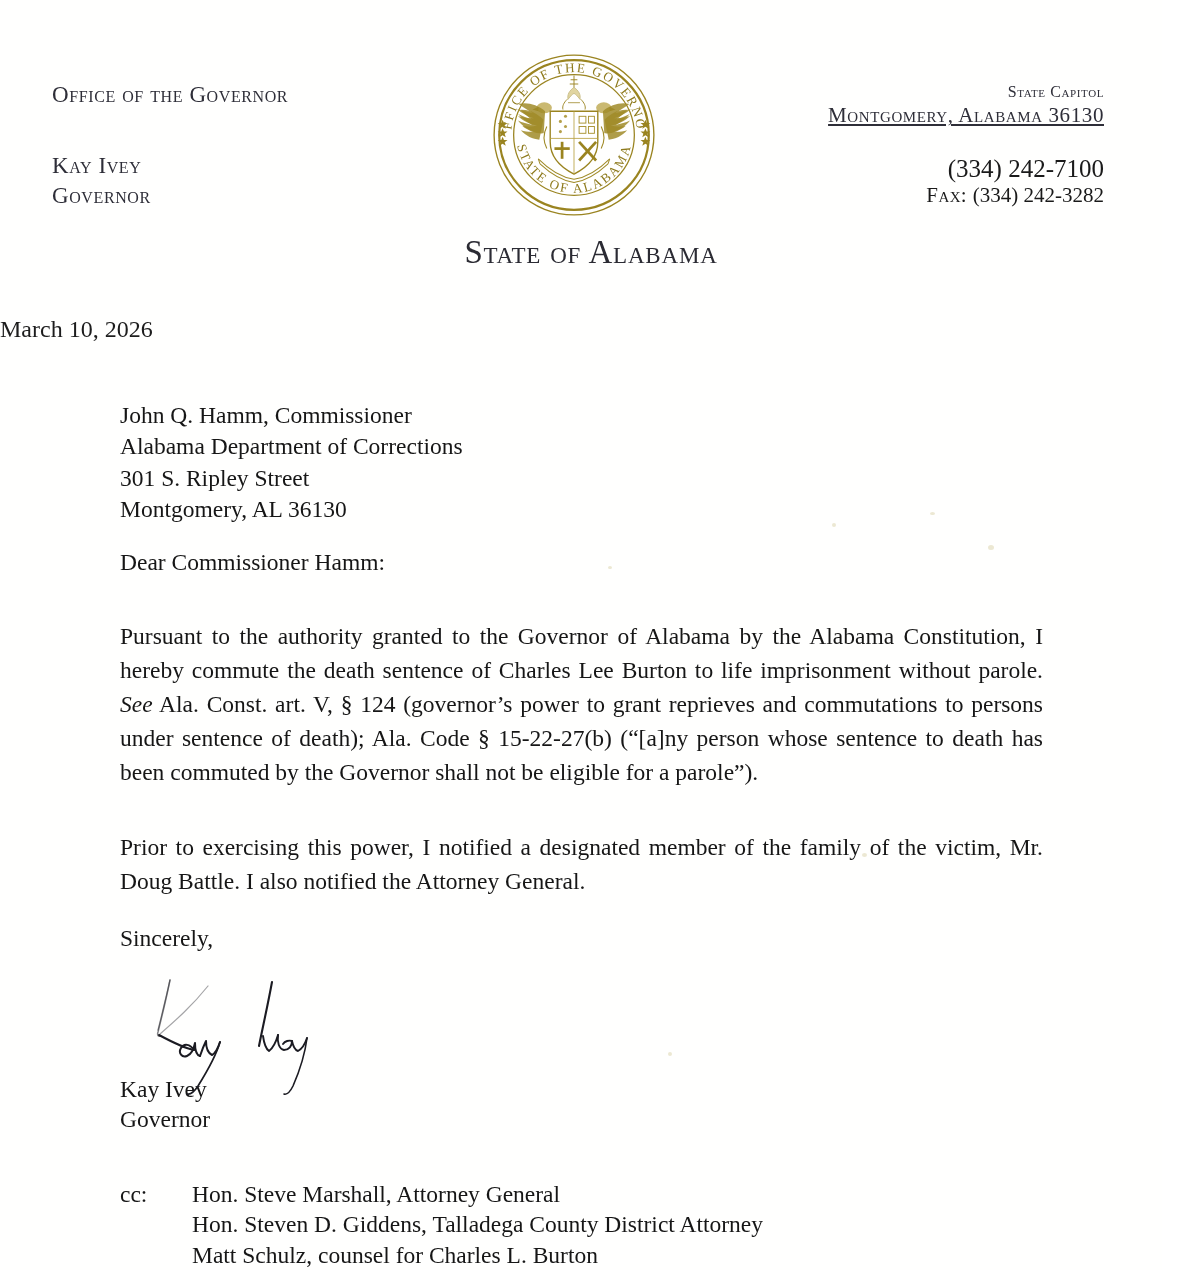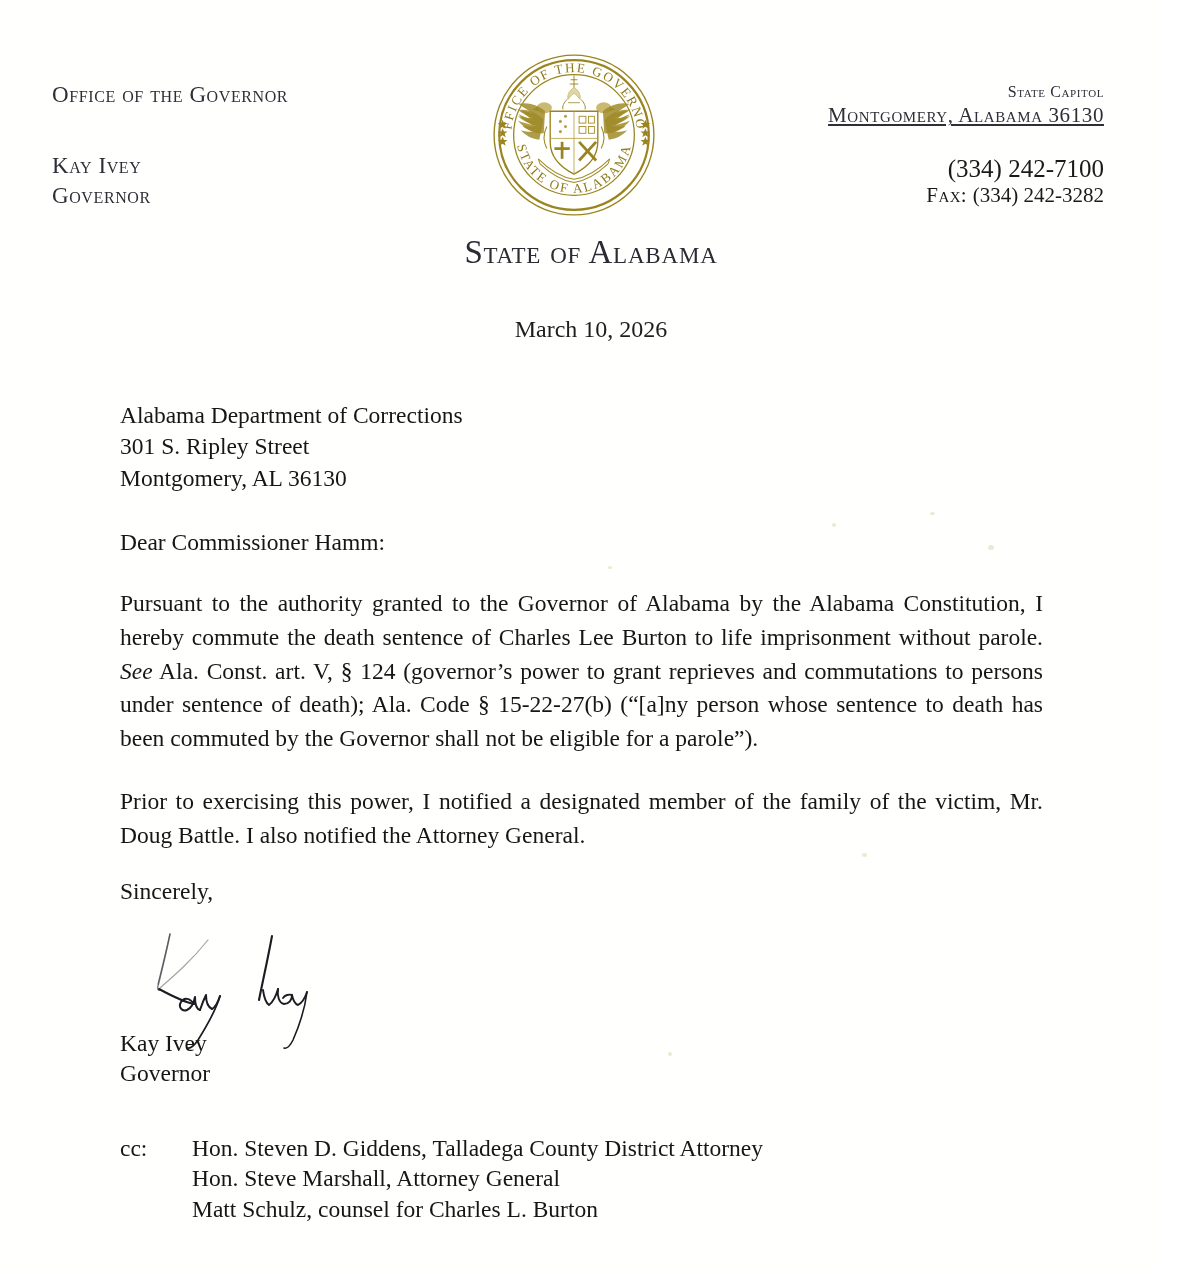--- a/index.html
+++ b/index.html
@@ -75,39 +75,39 @@
     font-variant: small-caps;
     font-size: 33px;
     letter-spacing: 0.8px;
     color: #2b2b33;
   }
   .doc-date {
     position: absolute;
     top: 316px;
     left: 0;
     width: 1182px;
-    text-align: center;
+    text-align: left;
     font-size: 24px;
     color: #1d1d1d;
   }
 
   
   .body-block {
     position: absolute;
     left: 120px;
     top: 400px;
     width: 923px;
     font-size: 23.5px;
     line-height: 1.33;
     color: #161616;
   }
   .addr-line { white-space: nowrap; }
-  .salutation { margin-top: 33px; }
+  .salutation { margin-top: 22px; }
   .para {
-    margin-top: 29px;
+    margin-top: 42px;
     text-align: justify;
     text-justify: inter-word;
     line-height: 1.44;
   }
   .para.last-line-natural { text-align-last: left; }
   .para i { font-style: italic; }
 
   .closing { }
 
   .sig-area {
@@ -283,20 +283,21 @@
     </div>
 
   </div>
 
   <div class="doc-title">State of Alabama</div>
   <div class="doc-date">March 10, 2026</div>
 
   <div class="body-block">
 
     <div>
+      <div class="addr-line">John Q. Hamm, Commissioner</div>
       <div class="addr-line">Alabama Department of Corrections</div>
       <div class="addr-line">301 S. Ripley Street</div>
       <div class="addr-line">Montgomery, AL 36130</div>
     </div>
 
     <div class="salutation">Dear Commissioner Hamm:</div>
 
     <p class="para"><span>Pursuant to the authority granted to the Governor of Alabama by the Alabama Constitution, I hereby commute the death sentence of Charles Lee Burton to life imprisonment without parole. </span><i>See</i><span> Ala. Const. art. V, § 124 (governor’s power to grant reprieves and commutations to persons under sentence of death); Ala. Code § 15-22-27(b) (“[a]ny person whose sentence to death has been commuted by the Governor shall not be eligible for a parole”).</span></p>
 
     <p class="para last-line-natural">Prior to exercising this power, I notified a designated member of the family of the victim, Mr. Doug Battle. I also notified the Attorney General.</p>
@@ -336,21 +337,21 @@
     </div>
 
     <div class="sig-name">
       <div>Kay Ivey</div>
       <div>Governor</div>
     </div>
 
     <div class="cc-block">
       <div class="cc-label">cc:</div>
       <div class="cc-list">
+        <div class="cc-item">Hon. Steve Marshall, Attorney General</div>
         <div class="cc-item">Hon. Steven D. Giddens, Talladega County District Attorney</div>
-        <div class="cc-item">Hon. Steve Marshall, Attorney General</div>
         <div class="cc-item">Matt Schulz, counsel for Charles L. Burton</div>
 
       </div>
     </div>
 
   </div>
 </div>
 
 </body></html>

